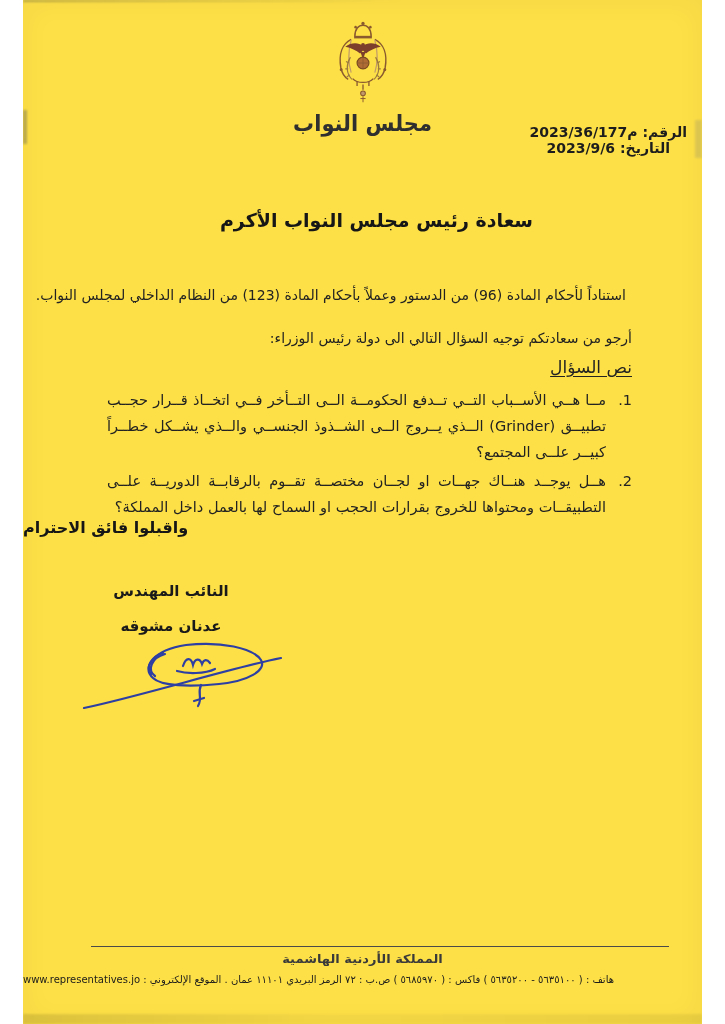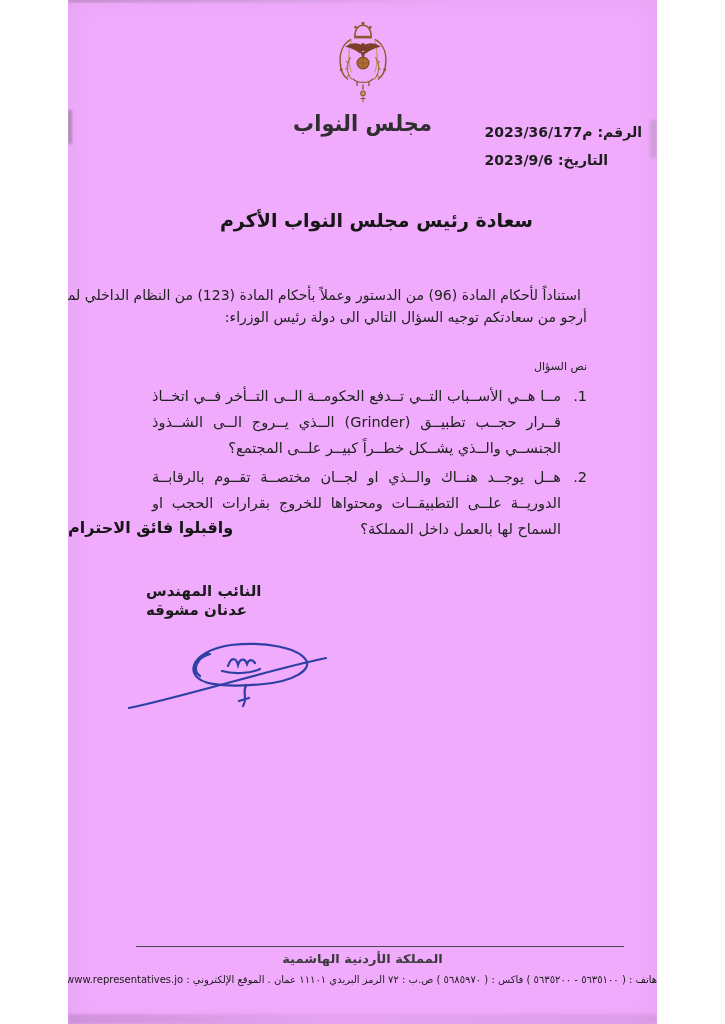--- a/index.html
+++ b/index.html
@@ -1,23 +1,23 @@
 <!DOCTYPE html>
 <html lang="ar"><head>
 <meta charset="utf-8">
 <style>
   * { margin:0; padding:0; box-sizing:border-box; }
   html,body { background:#ffffff; }
   body { font-family:"DejaVu Sans", sans-serif; color:#222; }
 
   .page {
     position:relative;
-    width:589px; height:1024px;
+    width:679px; height:1024px;
     margin:0 auto;
-    background:#f0abfc;
+    background:#fde047;
     overflow:hidden;
     box-shadow: inset 0 0 30px rgba(0,0,0,0.045);
   }
 
   
   .artifact { position:absolute; pointer-events:none; filter:blur(1px); }
   .art-top-edge   { top:0; left:0; width:380px; height:2px;
                     background:linear-gradient(to right, rgba(60,60,60,.35), rgba(60,60,60,0)); }
   .art-left-mark  { top:110px; left:0; width:4px; height:34px; background:rgba(90,90,90,.4); }
   .art-right-mark { top:120px; right:0; width:7px; height:38px; background:rgba(120,120,120,.22); }
@@ -28,69 +28,69 @@
   
   .crest { position:absolute; top:20px; left:50%; transform:translateX(-50%); }
   .org-name {
     position:absolute; top:112px; left:0; width:100%;
     text-align:center; direction:rtl;
     font-size:21px; font-weight:bold; color:#2f2f2f;
     letter-spacing:-1px; transform:scaleY(1.05);
   }
   .ref-block {
     position:absolute; top:124px; right:15px;
-    direction:rtl; text-align:left;
+    direction:rtl; text-align:center;
     font-size:14px; font-weight:bold; color:#1d1d1d;
   }
-  .ref-block .date-line { margin-top:12px; }
+  .ref-block .date-line { margin-top:0; }
 
   
   .letter-title {
     position:absolute; top:209px; left:0; width:100%;
     text-align:center; direction:rtl;
     font-size:19px; font-weight:bold; color:#161616;
     white-space:nowrap;
     padding-left:28px;
   }
   .intro {
     position:absolute; top:284px; right:70px; left:84px;
     direction:rtl; text-align:right;
     font-size:14px; line-height:22px; color:#222;
   }
   .intro .p1 { white-space:nowrap; text-indent:6px; letter-spacing:-0.2px; }
-  .intro .p2 { }
+  .intro .p2 { margin-top:21px; }
 
   .questions {
     position:absolute; top:357px; right:70px; left:84px;
     direction:rtl; font-size:14.5px; color:#222;
   }
   .q-heading {
     display:inline-block;
-    text-underline-offset:3px;
-    font-size:11px;
+    text-decoration:underline; text-underline-offset:3px;
+    font-size:17px;
   }
   .q-list { list-style:none; margin-top:10px; }
   .q-item { position:relative; padding-right:26px; line-height:26px;
             text-align:justify; }
   .q-item + .q-item { margin-top:3px; }
   .q-num { position:absolute; right:0; top:0; }
 
   .closing {
     position:absolute; top:518px; left:0; width:672px;
     text-align:left; direction:rtl;
     font-size:16px; font-weight:bold; color:#161616;
   }
 
   
   .signer {
     position:absolute; top:582px; left:78px; width:140px;
-    text-align:left; direction:rtl;
+    text-align:center; direction:rtl;
     font-size:15px; font-weight:bold; color:#1a1a1a;
   }
-  .signer .signer-name { margin-top:1px; }
+  .signer .signer-name { margin-top:17px; }
   .sig-ink { position:absolute; top:638px; left:58px; }
 
   
   .footer-divider {
     position:absolute; top:946px; left:68px; right:33px;
     border-top:1.5px solid #4a4a4a;
   }
   .kingdom {
     position:absolute; top:951px; left:0; width:100%;
     text-align:center; direction:rtl;
@@ -177,21 +177,21 @@
 
   <div class="questions">
     <span class="q-heading">نص السؤال</span>
     <ol class="q-list">
       <li class="q-item">
         <span class="q-num">1.</span>
         <span class="q-text">مــا هــي الأســباب التــي تــدفع الحكومــة الــى التــأخر فــي اتخــاذ قــرار حجــب تطبيــق (Grinder) الــذي يــروج الــى الشــذوذ الجنســي والــذي يشــكل خطــراً كبيــر علــى المجتمع؟</span>
       </li>
       <li class="q-item">
         <span class="q-num">2.</span>
-        <span class="q-text">هــل يوجــد هنــاك والــذي او لجــان مختصــة تقــوم بالرقابــة الدوريــة علــى التطبيقــات ومحتواها للخروج بقرارات الحجب او السماح لها بالعمل داخل المملكة؟</span>
+        <span class="q-text">هــل يوجــد هنــاك جهــات او لجــان مختصــة تقــوم بالرقابــة الدوريــة علــى التطبيقــات ومحتواها للخروج بقرارات الحجب او السماح لها بالعمل داخل المملكة؟</span>
       </li>
     </ol>
   </div>
 
   <div class="closing">واقبلوا فائق الاحترام</div>
 
   <div class="signer">
     <div class="signer-title">النائب المهندس</div>
     <div class="signer-name">عدنان مشوقه</div>
   </div>

